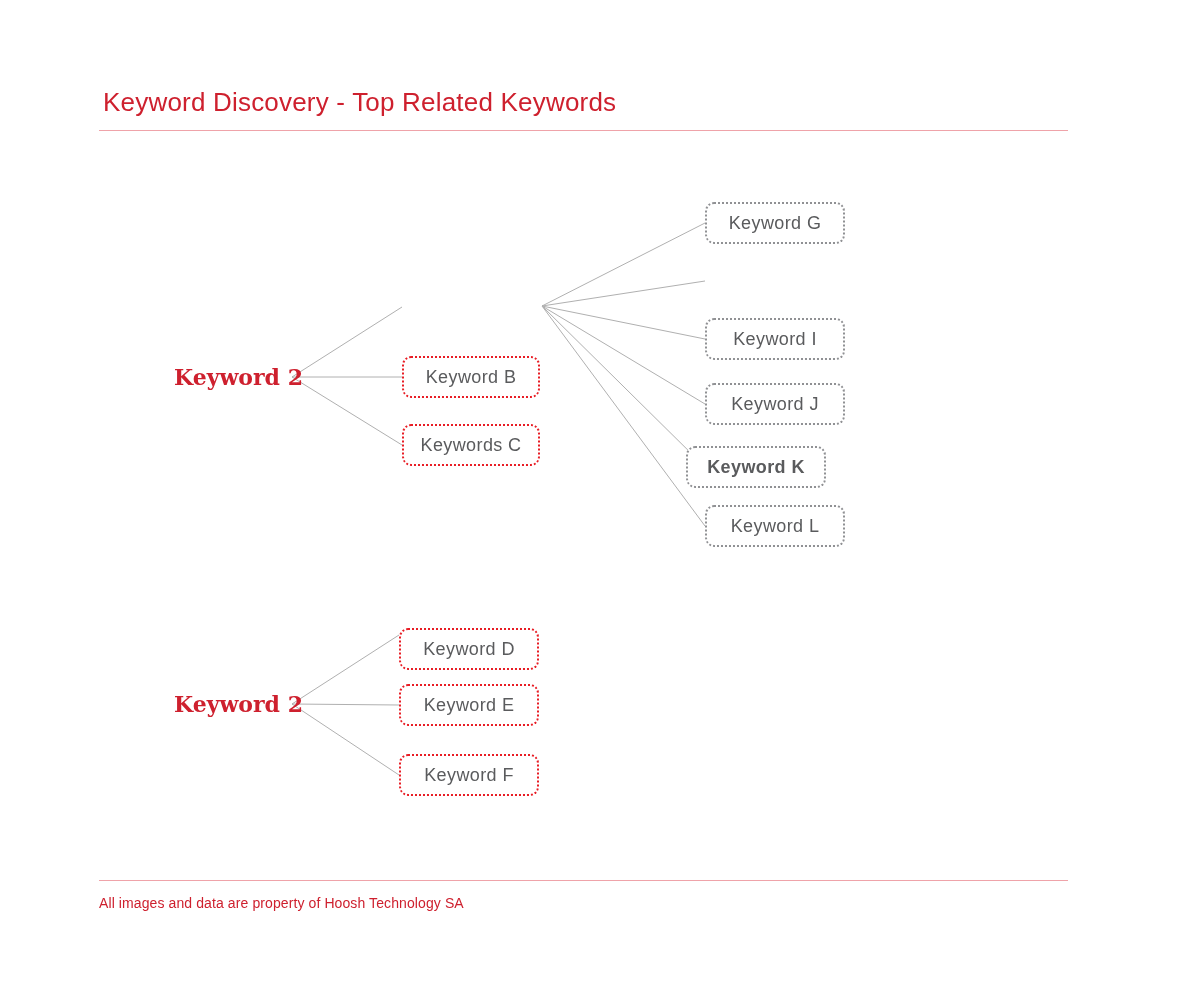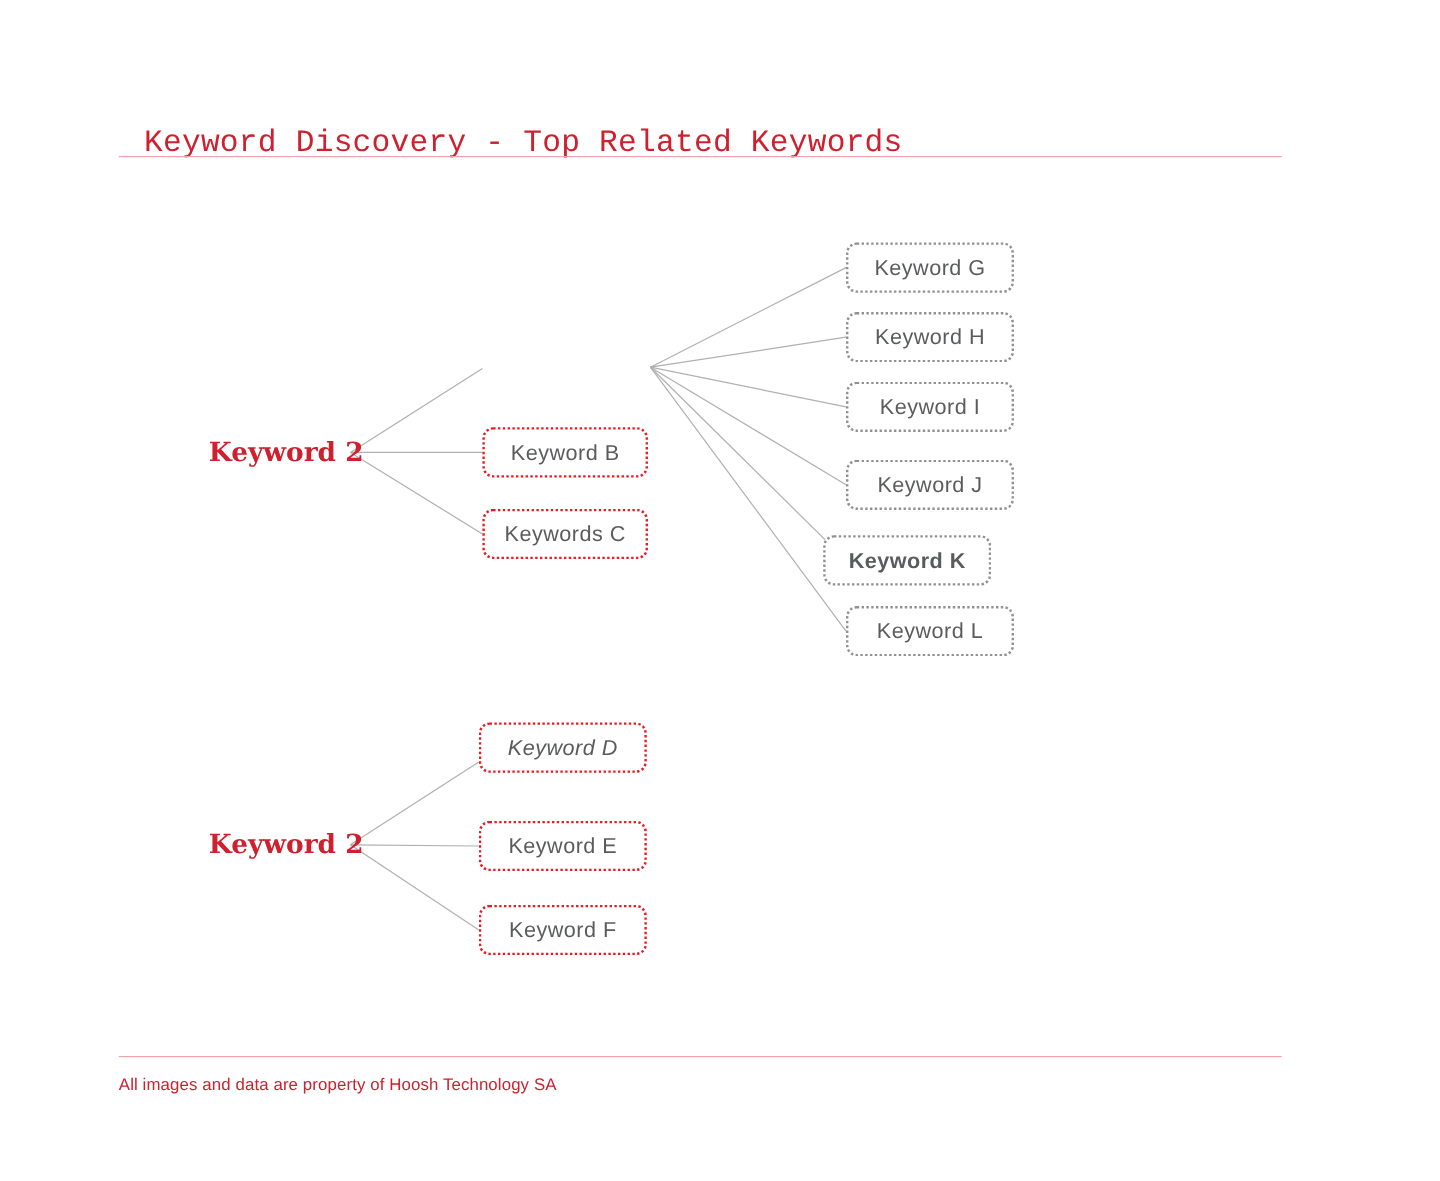--- a/index.html
+++ b/index.html
@@ -12,22 +12,22 @@
     width: 1200px;
     height: 984px;
     background: #ffffff;
     overflow: hidden;
     font-family: "Liberation Sans", sans-serif;
   }
   .page-title {
     position: absolute;
     left: 103px;
     top: 87px;
-    margin: 17px;
-    font-family: Liberation Mono, monospace;
+    margin: 0;
+    font-family: Liberation Sans, sans-serif;
     font-weight: 500;
     font-size: 26px;
     letter-spacing: 0.2px;
     color: #ce202e;
     white-space: nowrap;
   }
   .rule {
     position: absolute;
     left: 99px;
     width: 969px;
@@ -107,26 +107,25 @@
     <line x1="292" y1="704" x2="399" y2="775"></line>
   </svg>
 
   <div class="root-label" style="left:174px; top:364px;">Keyword 2</div>
   <div class="root-label" style="left:174px; top:691px;">Keyword 2</div>
 
   <div class="node node-red" style="left:402px; top:356px; width:138px;">Keyword B</div>
   <div class="node node-red" style="left:402px; top:424px; width:138px;">Keywords C</div>
 
   <div class="node node-gray" style="left:705px; top:202px;">Keyword G</div>
-  <div class="node node-gray" style="left:705px; top:260px;">Keyword H</div>
   <div class="node node-gray" style="left:705px; top:318px;">Keyword I</div>
   <div class="node node-gray" style="left:705px; top:383px;">Keyword J</div>
   <div class="node node-gray" style="left:686px; top:446px;font-weight:bold;">Keyword K</div>
   <div class="node node-gray" style="left:705px; top:505px;">Keyword L</div>
 
-  <div class="node node-red" style="left:399px; top:602px;font-style:italic;">Keyword D</div>
+  <div class="node node-red" style="left:399px; top:628px;">Keyword D</div>
   <div class="node node-red" style="left:399px; top:684px;">Keyword E</div>
   <div class="node node-red" style="left:399px; top:754px;">Keyword F</div>
 
   <div class="rule rule-bottom"></div>
   <div class="footer-note">All images and data are property of Hoosh Technology SA</div>
 
 </div>
 
 </body></html>

